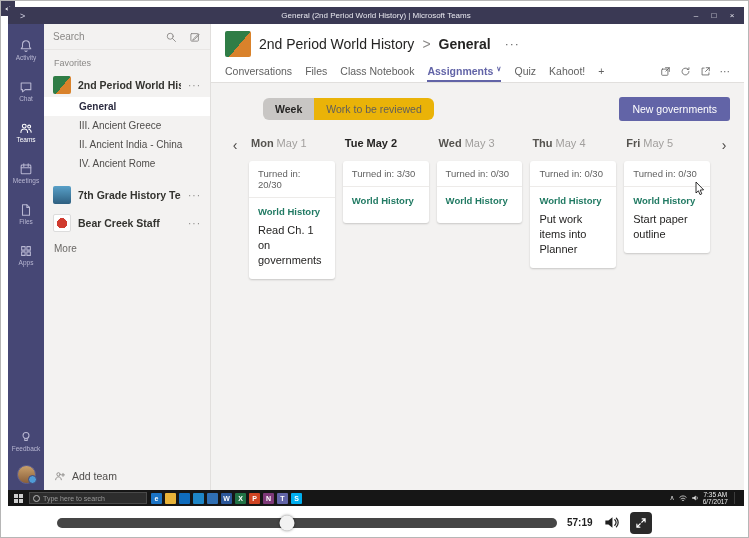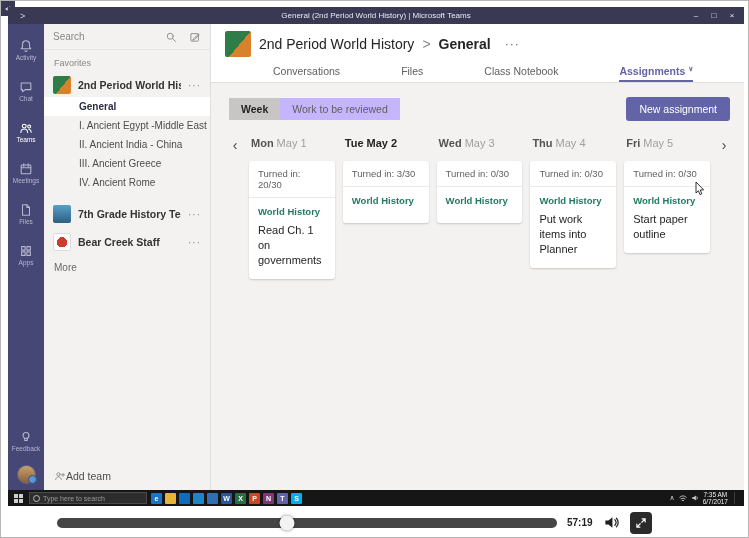--- a/index.html
+++ b/index.html
@@ -42,40 +42,40 @@
   .team-avatar{width:18px;height:18px;border-radius:2px;flex:0 0 auto;}
   .avatar-history{background:linear-gradient(130deg,#2f7d46 0 54%,#d9822b 54% 100%);}
   .avatar-teachers{background:linear-gradient(180deg,#58a0c8,#2e5f80);}
   .avatar-apple{background:radial-gradient(circle at 50% 52%,#d03b2f 0 44%,rgba(0,0,0,0) 45%),#ffffff;border:1px solid #dcdcdc;}
   .team-name{flex:1;font-size:10.5px;font-weight:600;color:#33332f;white-space:nowrap;overflow:hidden;}
   .team-more{color:#8a8886;font-size:10px;letter-spacing:1px;}
   .channel{height:19px;display:flex;align-items:center;padding-left:35px;font-size:10px;color:#4f4d4b;white-space:nowrap;overflow:hidden;}
   .channel.selected{background:#ffffff;color:#2b2b40;font-weight:600;}
   .more-link{padding:8px 10px 0 10px;font-size:10px;color:#6b6966;}
   .side-spacer{flex:1;}
-  .add-team{display:flex;align-items:center;padding:8px 10px;color:#4f4d4b;font-size:10.5px;}
+  .add-team{display:flex;align-items:center;gap:6px;padding:8px 10px;color:#4f4d4b;font-size:10.5px;}
   
   .main{flex:1;display:flex;flex-direction:column;min-width:0;background:var(--content-bg,#f3f2f1);}
   .main-header{background:#fff;display:flex;align-items:center;gap:8px;padding:7px 14px 3px;}
   .team-avatar.lg{width:26px;height:26px;}
   .mh-team{font-size:14px;color:#252423;}
   .mh-sep{font-size:14px;color:#8a8886;}
   .mh-channel{font-size:14px;font-weight:700;color:#252423;}
   .mh-more{margin-left:6px;color:#616161;font-size:12px;letter-spacing:1px;}
   .tabbar{background:#fff;border-bottom:1px solid #e1dfdd;display:flex;align-items:flex-end;gap:13px;padding:4px 14px 0;height:23px;font-size:10.5px;color:#616161;}
-  .tab{padding-bottom:5px;white-space:nowrap;display:flex;align-items:flex-start;gap:3px;margin-left:48px;}
+  .tab{padding-bottom:5px;white-space:nowrap;display:flex;align-items:flex-start;gap:3px;}
   .tab.active{color:var(--accent,#6264a7);font-weight:600;border-bottom:2px solid var(--accent,#6264a7);padding-bottom:3px;}
   .tab-chevron{font-size:7px;}
   .tab-right{margin-left:auto;display:flex;align-items:center;gap:9px;color:#616161;padding-bottom:5px;}
   .tic{width:11px;height:11px;stroke:#616161;fill:none;stroke-width:1.2;stroke-linecap:round;stroke-linejoin:round;}
   .content{flex:1;padding:14px 14px 0 18px;position:relative;}
   .toolbar{display:flex;align-items:center;margin-bottom:16px;}
-  .seg{display:flex;border-radius:1px;overflow:hidden;}
+  .seg{display:flex;border-radius:6px;overflow:hidden;margin-left:34px;}
   .seg-week{background:#c8c6c4;color:#252423;font-weight:600;font-size:10.5px;padding:5px 12px;}
-  .seg-review{background:#c4b5fd;color:#605e5c;font-size:10.5px;padding:5px 12px;}
+  .seg-review{background:#eab308;color:#605e5c;font-size:10.5px;padding:5px 12px;}
   .new-btn{margin-left:auto;background:var(--accent,#6264a7);color:#fff;font-size:10.5px;padding:6px 13px;border-radius:3px;}
   .week-area{display:flex;align-items:flex-start;gap:8px;}
   .wk-chevron{width:12px;font-size:14px;color:#484644;padding-top:0;text-align:center;flex:0 0 auto;}
   .day-col{flex:1;min-width:0;}
   .day-head{font-size:11px;margin:0 0 12px 2px;white-space:nowrap;}
   .day-name{font-weight:700;color:#55534f;}
   .day-date{color:#a19f9d;margin-left:3px;}
   .day-col.today .day-name{color:#252423;}
   .day-col.today .day-date{color:#252423;font-weight:600;}
   .card{background:#fff;border-radius:3px;box-shadow:0 1px 2px rgba(0,0,0,.18);}
@@ -200,23 +200,22 @@
             </svg>
         </div>
         <div class="fav-label">Favorites</div>
 
         <div class="team-row">
           <div class="team-avatar avatar-history"></div>
           <span class="team-name">2nd Period World History</span>
           <span class="team-more">···</span>
         </div>
         <div class="channel selected">General</div>
-        <div class="channel">I. Ancient Egypt -Middle East</div>
+        <div class="channel">III. Ancient Greece</div>
         <div class="channel">II. Ancient India - China</div>
-        <div class="channel">III. Ancient Greece</div>
         <div class="channel">IV. Ancient Rome</div>
 
         <div style="height:10px"></div>
 
         <div class="team-row">
           <div class="team-avatar avatar-teachers"></div>
           <span class="team-name">7th Grade History Teachers</span>
           <span class="team-more">···</span>
         </div>
 
@@ -291,21 +290,21 @@
             <span>···</span>
           </span>
         </div>
 
         <div class="content">
           <div class="toolbar">
             <span class="seg">
               <span class="seg-week">Week</span>
               <span class="seg-review">Work to be reviewed</span>
             </span>
-            <span class="new-btn">New assignment</span>
+            <span class="new-btn">New governments</span>
           </div>
 
           <div class="week-area">
             <span class="wk-chevron">‹</span>
 
             <div class="day-col">
               <div class="day-head">
                 <span class="day-name">Mon</span><span class="day-date">May 1</span>
               </div>
               <div class="card">

